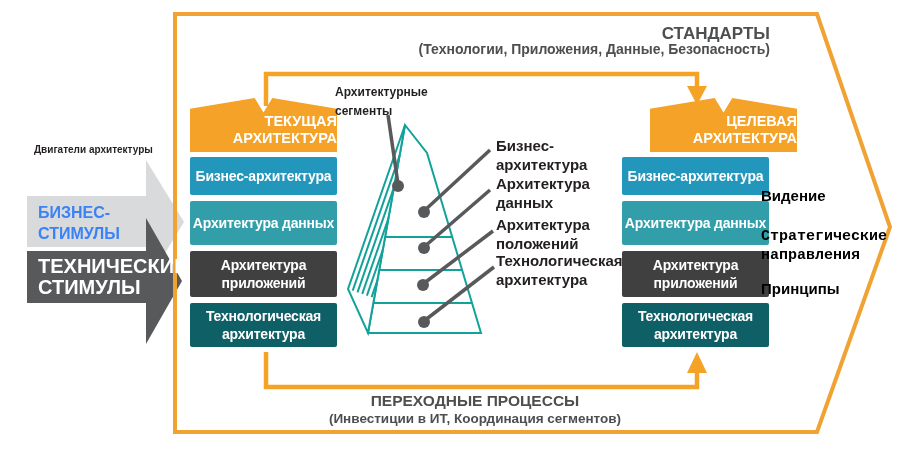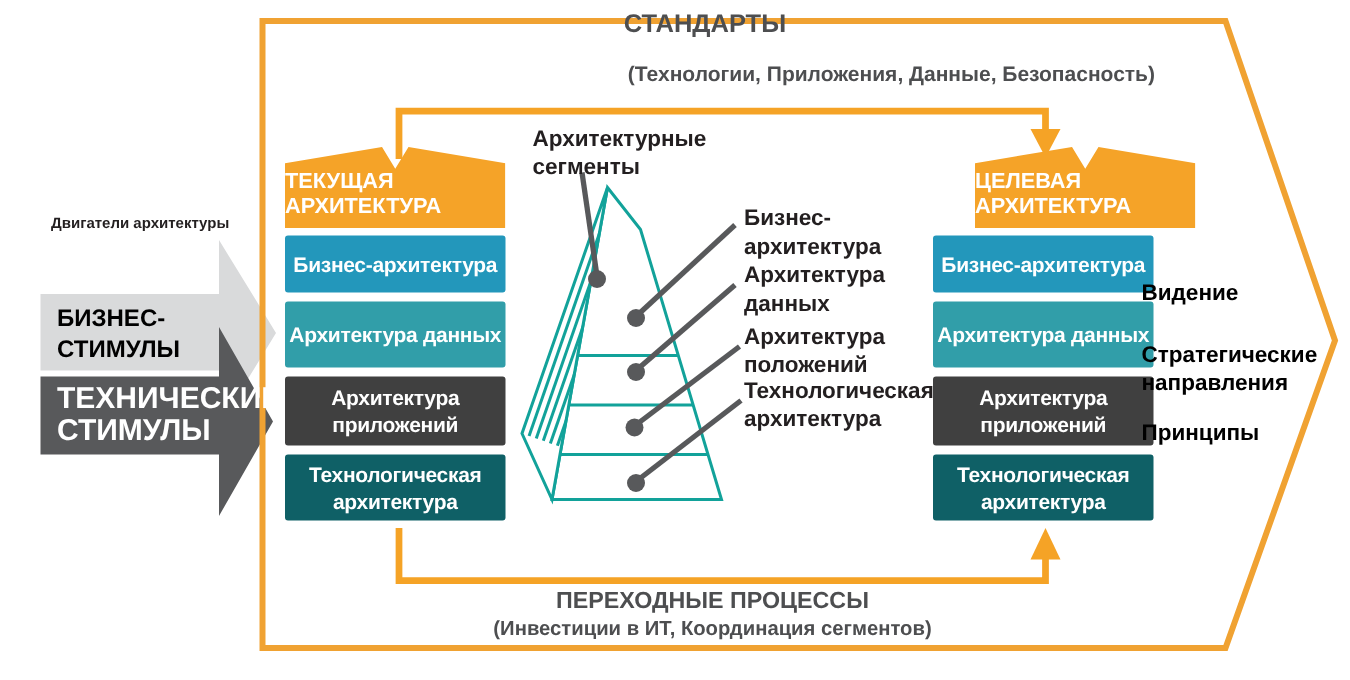--- a/index.html
+++ b/index.html
@@ -4,58 +4,58 @@
 <style>
   html,body { margin:0; padding:0; background:#ffffff; }
   .stage {
     position:relative; width:900px; height:453px; background:#ffffff;
     font-family:"Liberation Sans", sans-serif; font-weight:bold; overflow:hidden;
   }
   .stage svg { position:absolute; left:0; top:0; }
   .abs { position:absolute; }
 
   
-  .std-title   { left:170px; top:6px;  width:600px; text-align:center; font-size:17px;   color:#4D4E50; }
+  .std-title   { left:170px; top:24px;  width:600px; text-align:right; font-size:17px;   color:#4D4E50; }
   .std-sub     { left:170px; top:41px;  width:600px; text-align:right; font-size:14px;   color:#4D4E50; }
   .trn-title   { left:175px; top:392px; width:600px; text-align:center; font-size:15.5px; color:#4D4E50; }
   .trn-sub     { left:175px; top:411px; width:600px; text-align:center; font-size:13.5px; color:#4D4E50; }
 
   
   .drv-title { left:34px; top:140px; width:150px; font-size:10px; line-height:20px; color:#231F20; }
-  .drv-biz   { left:38px; top:202px; width:105px; font-size:16px; line-height:21px; color:#000000; }
+  .drv-biz   { left:38px; top:202px; width:105px; font-size:16px; line-height:21px; color:#3b82f6; }
   .drv-tech  { left:38px; top:256px; width:122px; font-size:20px; line-height:21px; color:#ffffff; }
 
   
   .header {
     position:absolute; top:98px; width:147px; height:54px; background:#F5A328; color:#ffffff;
     clip-path:polygon(0 20%, 44% 0, 50% 27%, 56% 0, 100% 20%, 100% 100%, 0 100%);
-    display:flex; align-items:center; justify-content:center; text-align:left;
+    display:flex; align-items:center; justify-content:center; text-align:right;
     font-size:14.5px; line-height:17px; padding-top:10px; box-sizing:border-box;
   }
   .x-cur { left:190px; } .x-tgt { left:650px; }
 
   
   .layer {
     position:absolute; width:147px; color:#ffffff; border-radius:2px;
     display:flex; align-items:center; justify-content:center; text-align:center;
     font-size:14px; line-height:18px; letter-spacing:-0.2px;
   }
   .y1 { top:157px; height:38px; } .y2 { top:201px; height:44px; }
   .y3 { top:251px; height:46px; } .y4 { top:303px; height:44px; }
   .c1 { background:#2397BB; } .c2 { background:#319EA9; }
   .c3 { background:#404040; } .c4 { background:#0F6066; }
 
   
-  .seg-label { left:355px; top:83px; width:125px; font-size:15px; line-height:19px; color:#231F20; }
+  .seg-label { left:335px; top:83px; width:125px; font-size:12px; line-height:19px; color:#231F20; }
   .callout   { left:496px; width:140px; font-size:15px; line-height:19px; color:#231F20; }
   .co1 { top:136px; } .co2 { top:174px; } .co3 { top:215px; } .co4 { top:251px; }
 
   
   .note { left:761px; width:122px; font-size:15px; line-height:19px; color:#000000; }
-  .n1 { top:186px; } .n2 { top:227px; } .n3 { top:279px; }
+  .n1 { top:186px; } .n2 { top:227px;font-family:Liberation Mono, monospace; } .n3 { top:279px; }
 </style>
 </head>
 <body>
 
 <div class="stage">
 
   <svg width="900" height="453" viewBox="0 0 900 453">
 
     <polygon points="27,196 146,196 146,160 184,222 146,284 146,247 27,247" fill="#D9DADB"></polygon>
     <polygon points="27,251 146,251 146,218 182,281 146,344 146,303 27,303" fill="#58595B"></polygon>

